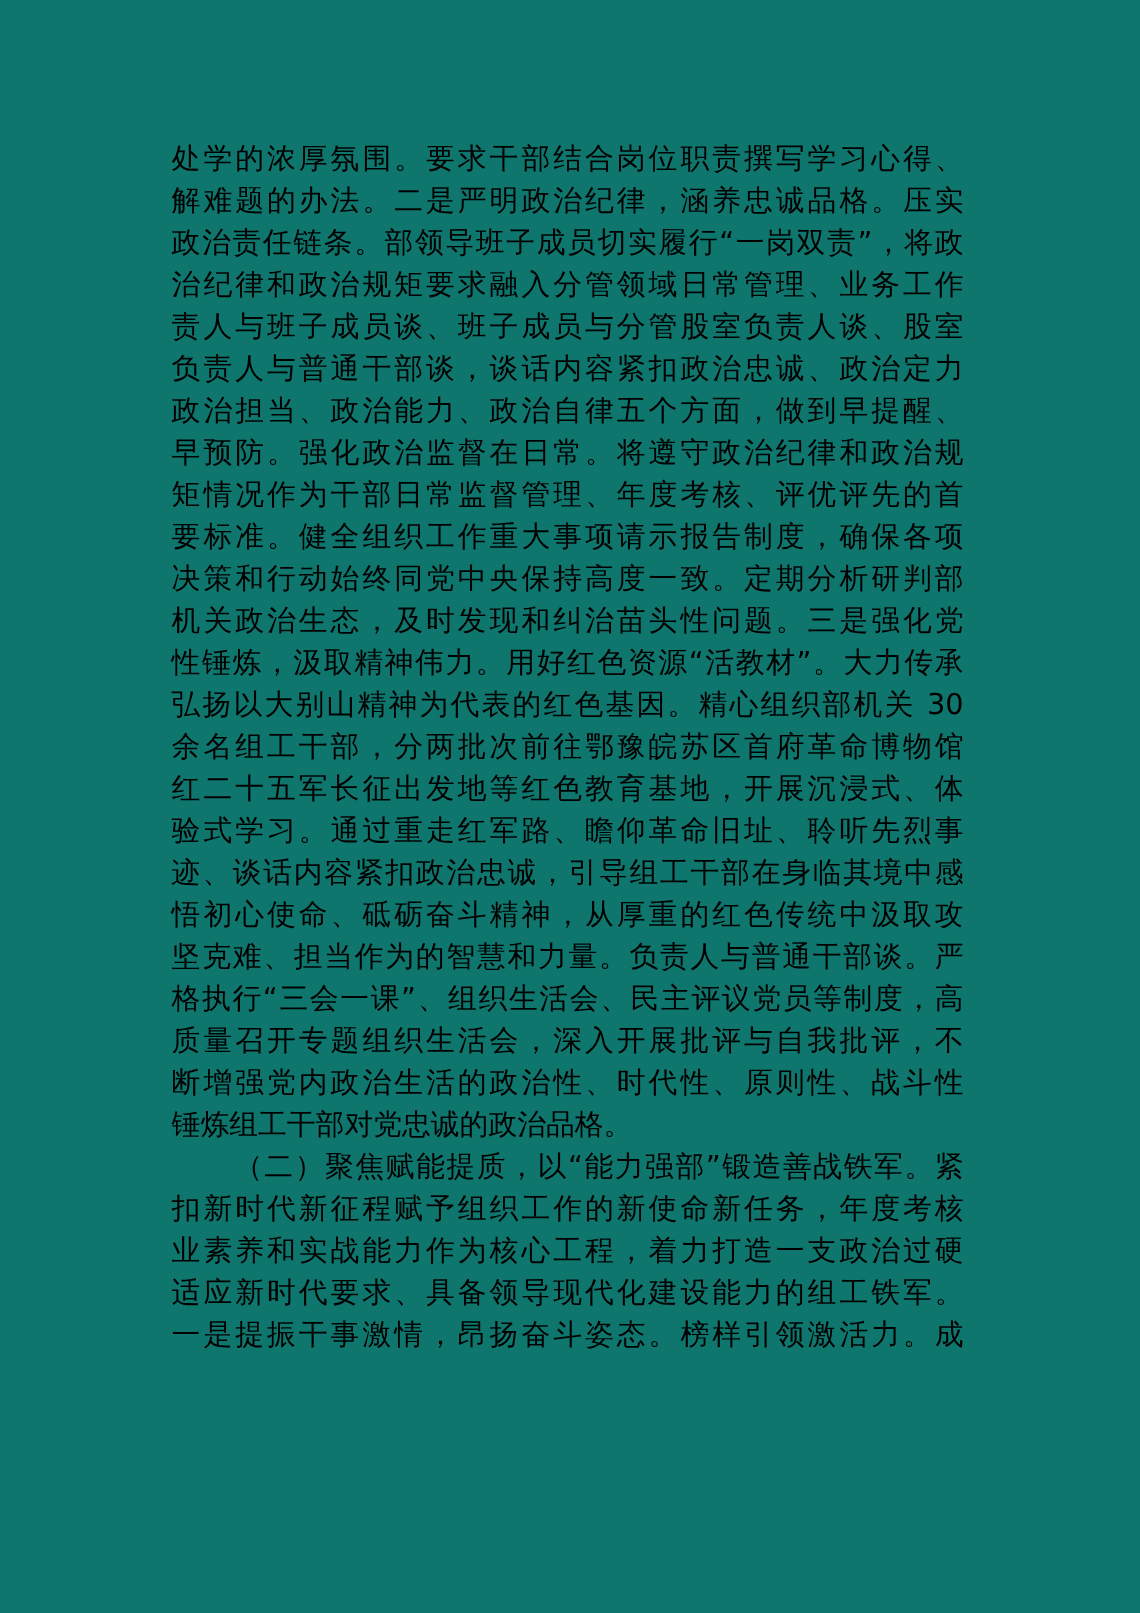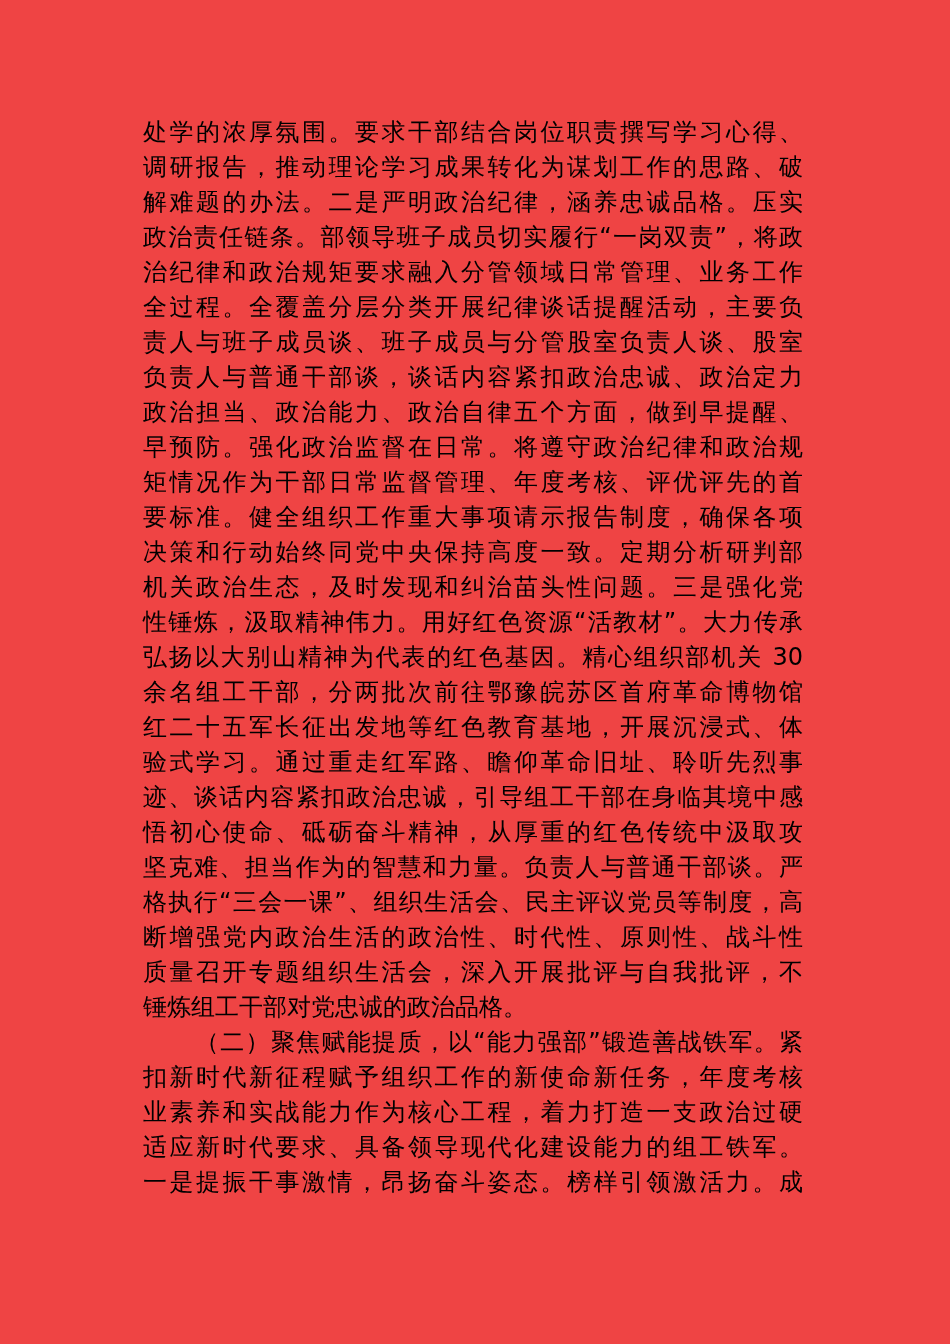--- a/index.html
+++ b/index.html
@@ -4,21 +4,21 @@
   <style>
     html, body {
       margin: 0;
       padding: 0;
       background: #ffffff;
     }
     .page {
       position: relative;
       width: 950px;
       height: 1344px;
-      background: #ef4444;
+      background: #0f766e;
       overflow: hidden;
     }
     .body-text {
       position: absolute;
       left: 143px;
       top: 115px;
       width: 660px;
       color: #000000;
       font-family: "DejaVu Sans", "Liberation Sans", sans-serif;
     }
@@ -43,44 +43,42 @@
     }
   </style>
 </head>
 <body>
 
 <div class="page">
   <div class="body-text">
 
     <div class="paragraph">
       <div class="line">处学的浓厚氛围。要求干部结合岗位职责撰写学习心得、</div>
-      <div class="line">调研报告，推动理论学习成果转化为谋划工作的思路、破</div>
       <div class="line">解难题的办法。二是严明政治纪律，涵养忠诚品格。压实</div>
       <div class="line">政治责任链条。部领导班子成员切实履行“一岗双责”，将政</div>
       <div class="line">治纪律和政治规矩要求融入分管领域日常管理、业务工作</div>
-      <div class="line">全过程。全覆盖分层分类开展纪律谈话提醒活动，主要负</div>
       <div class="line">责人与班子成员谈、班子成员与分管股室负责人谈、股室</div>
       <div class="line">负责人与普通干部谈，谈话内容紧扣政治忠诚、政治定力</div>
       <div class="line">政治担当、政治能力、政治自律五个方面，做到早提醒、</div>
       <div class="line">早预防。强化政治监督在日常。将遵守政治纪律和政治规</div>
       <div class="line">矩情况作为干部日常监督管理、年度考核、评优评先的首</div>
       <div class="line">要标准。健全组织工作重大事项请示报告制度，确保各项</div>
       <div class="line">决策和行动始终同党中央保持高度一致。定期分析研判部</div>
       <div class="line">机关政治生态，及时发现和纠治苗头性问题。三是强化党</div>
       <div class="line">性锤炼，汲取精神伟力。用好红色资源“活教材”。大力传承</div>
       <div class="line">弘扬以大别山精神为代表的红色基因。精心组织部机关 30</div>
       <div class="line">余名组工干部，分两批次前往鄂豫皖苏区首府革命博物馆</div>
       <div class="line">红二十五军长征出发地等红色教育基地，开展沉浸式、体</div>
       <div class="line">验式学习。通过重走红军路、瞻仰革命旧址、聆听先烈事</div>
       <div class="line">迹、谈话内容紧扣政治忠诚，引导组工干部在身临其境中感</div>
       <div class="line">悟初心使命、砥砺奋斗精神，从厚重的红色传统中汲取攻</div>
       <div class="line">坚克难、担当作为的智慧和力量。负责人与普通干部谈。严</div>
       <div class="line">格执行“三会一课”、组织生活会、民主评议党员等制度，高</div>
+      <div class="line">质量召开专题组织生活会，深入开展批评与自我批评，不</div>
       <div class="line">断增强党内政治生活的政治性、时代性、原则性、战斗性</div>
-      <div class="line">质量召开专题组织生活会，深入开展批评与自我批评，不</div>
       <div class="line last">锤炼组工干部对党忠诚的政治品格。</div>
     </div>
 
     <div class="paragraph">
       <div class="line indent">（二）聚焦赋能提质，以“能力强部”锻造善战铁军。紧</div>
       <div class="line">扣新时代新征程赋予组织工作的新使命新任务，年度考核</div>
       <div class="line">业素养和实战能力作为核心工程，着力打造一支政治过硬</div>
       <div class="line">适应新时代要求、具备领导现代化建设能力的组工铁军。</div>
       <div class="line">一是提振干事激情，昂扬奋斗姿态。榜样引领激活力。成</div>
     </div>

